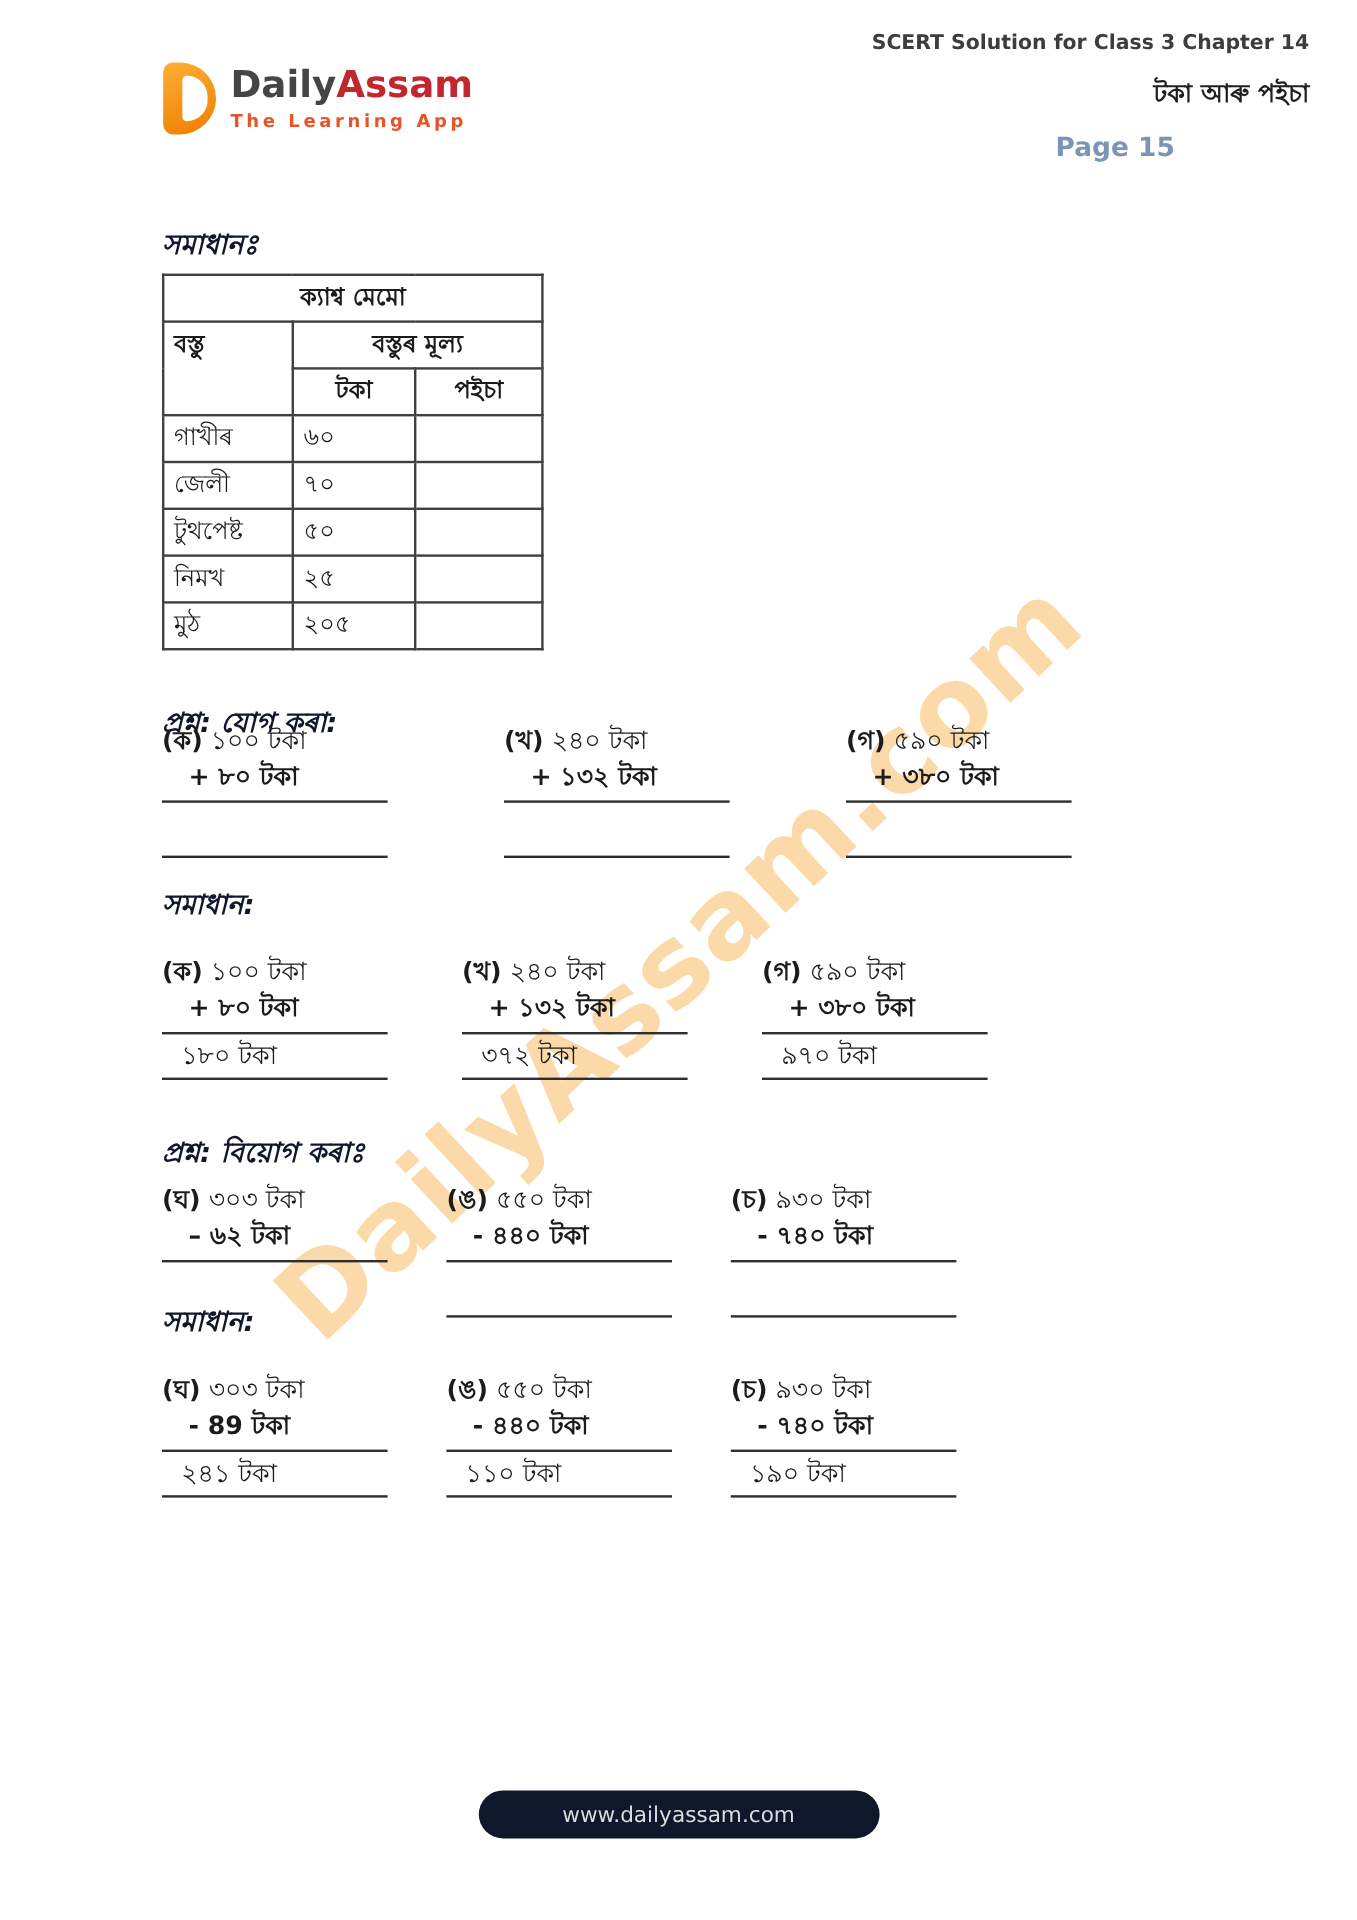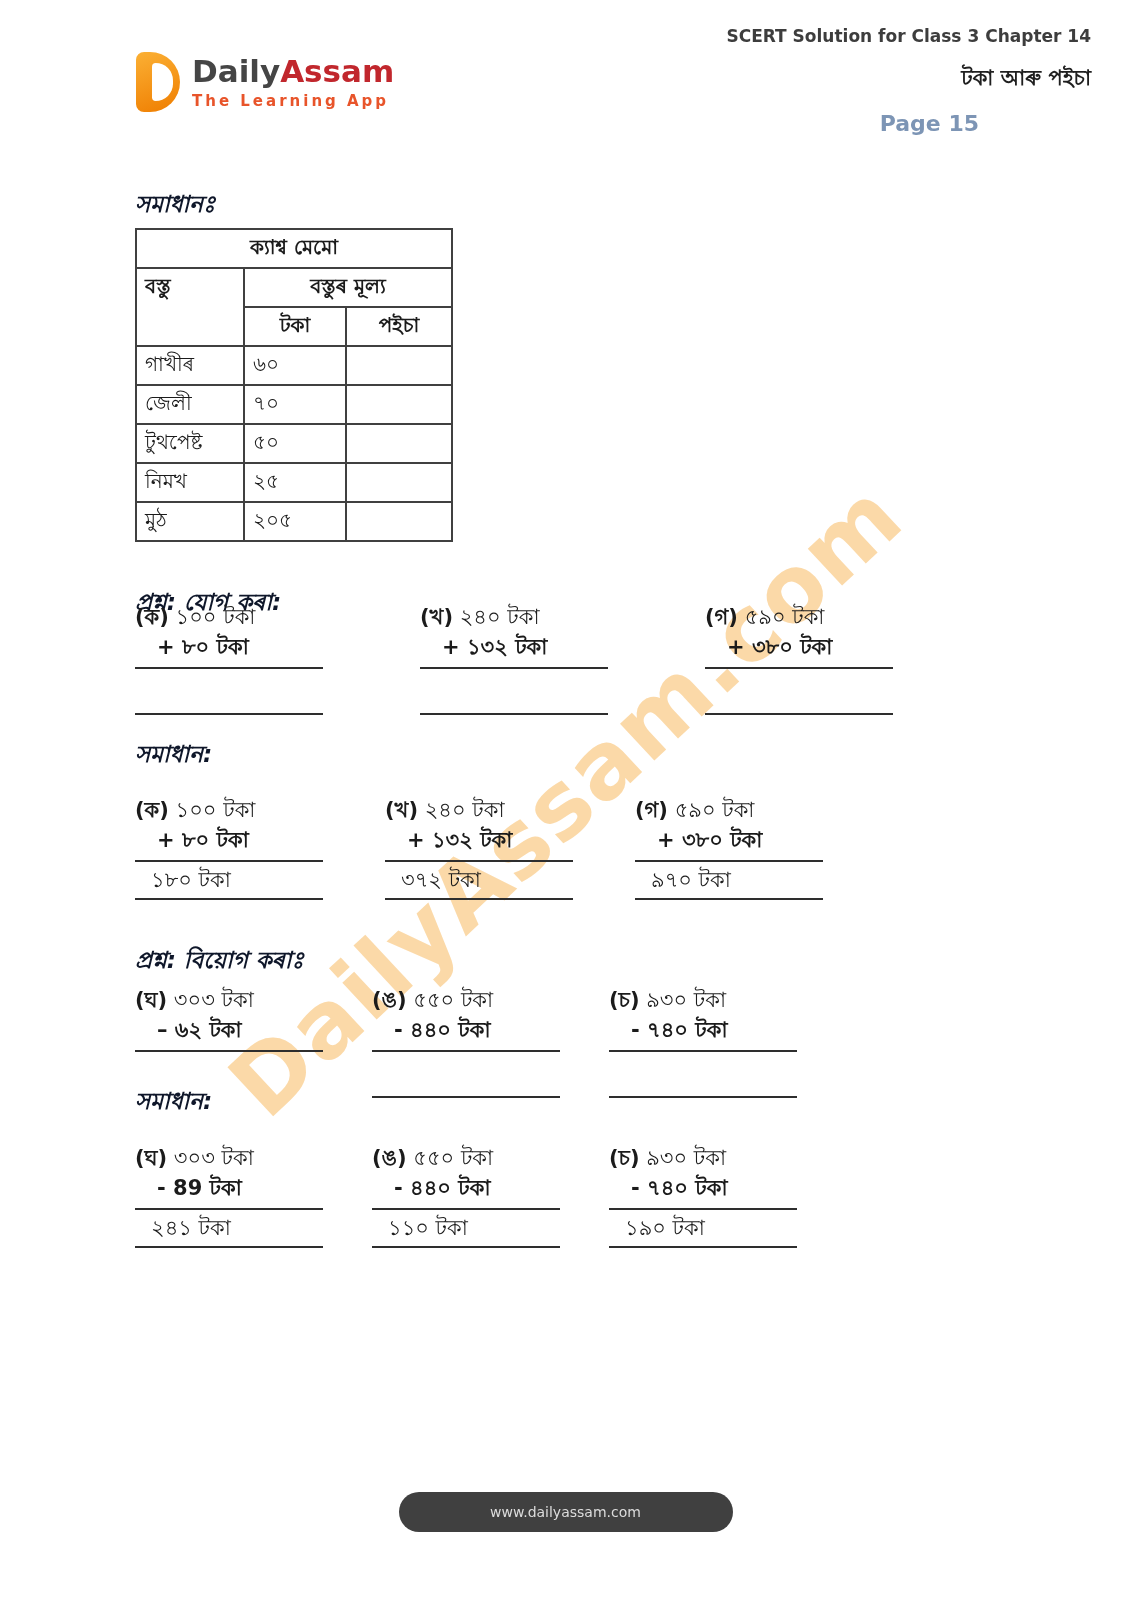--- a/index.html
+++ b/index.html
@@ -63,23 +63,23 @@
   .prob-label { font-weight:bold; }
   .prob-bottom { padding-left:22px;font-weight:bold; }
   .rule { height:0; border-top:2px solid #2e2e2e; width:188px; margin-top:5px; }
   .rule.gap { margin-top:44px; }
   .prob-result { padding-left:16px; margin-top:3px; }
   .rule.after-result { margin-top:3px; }
 
   
   .footer-pill {
     left:50%; top:1492px; transform:translateX(-50%);
-    width:334px; height:40px; background:#404040; border-radius:20px;
+    width:334px; height:40px; background:#0f172a; border-radius:20px;
     display:flex; align-items:center; justify-content:center;
-    color:#dcdcdc; font-size:14px; cursor:pointer;
+    color:#dcdcdc; font-size:18px; cursor:pointer;
   }
 </style>
 </head>
 <body>
 
 <div class="page">
 
   <div class="watermark">DailyAssam.com</div>
 
   <div class="layer logo">

